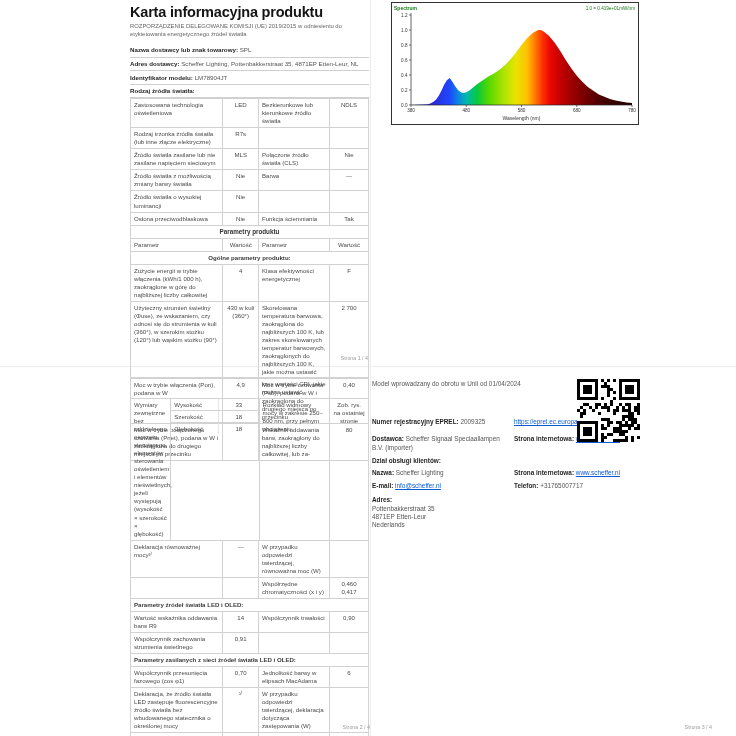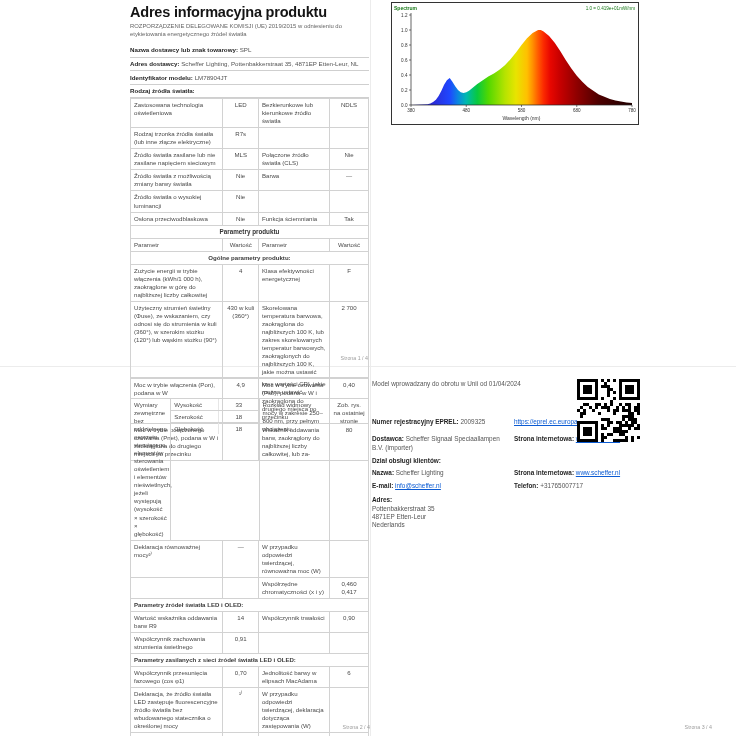--- a/index.html
+++ b/index.html
@@ -50,21 +50,21 @@
   a.lnk{color:#0b5bd3;text-decoration:underline;word-break:break-all;}
   #qr{position:absolute;left:577px;top:379px;}
 </style>
 </head>
 <body>
 
 <div class="div-v"></div>
 <div class="div-h"></div>
 
 <div id="doc1">
-  <h1 class="doc-title">Adres informacyjna produktu</h1>
+  <h1 class="doc-title">Karta informacyjna produktu</h1>
   <div class="reg">ROZPORZĄDZENIE DELEGOWANE KOMISJI (UE) 2019/2015 w odniesieniu do etykietowania energetycznego źródeł światła</div>
   <div id="supplier-fields">
       <div class="hfield"><b>Nazwa dostawcy lub znak towarowy:</b> SPL</div>
       <div class="hfield"><b>Adres dostawcy:</b> Scheffer Lighting, Pottenbakkerstraat 35, 4871EP Etten-Leur, NL</div>
       <div class="hfield"><b>Identyfikator modelu:</b> LM78904JT</div>
       <div class="hfield"><b>Rodzaj źródła światła:</b></div>
     </div>
   <div id="table1" class="tbl">
       <div class="tr">
         <div class="td c0">Zastosowana technologia oświetleniowa</div>

